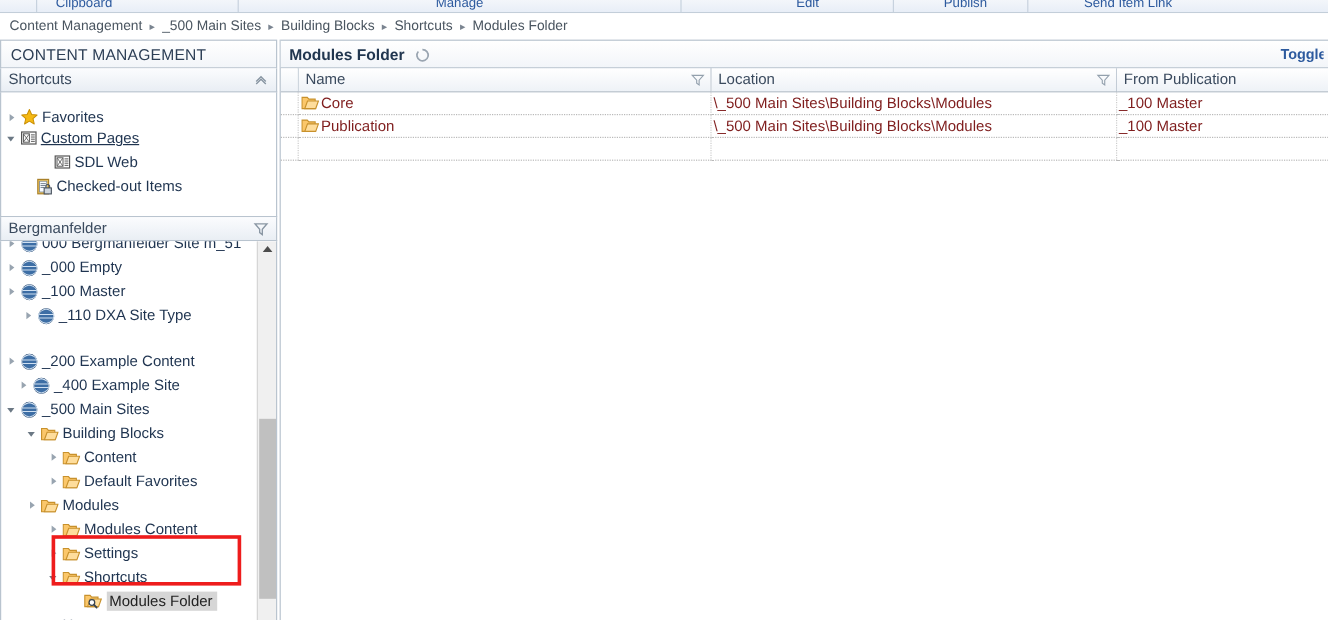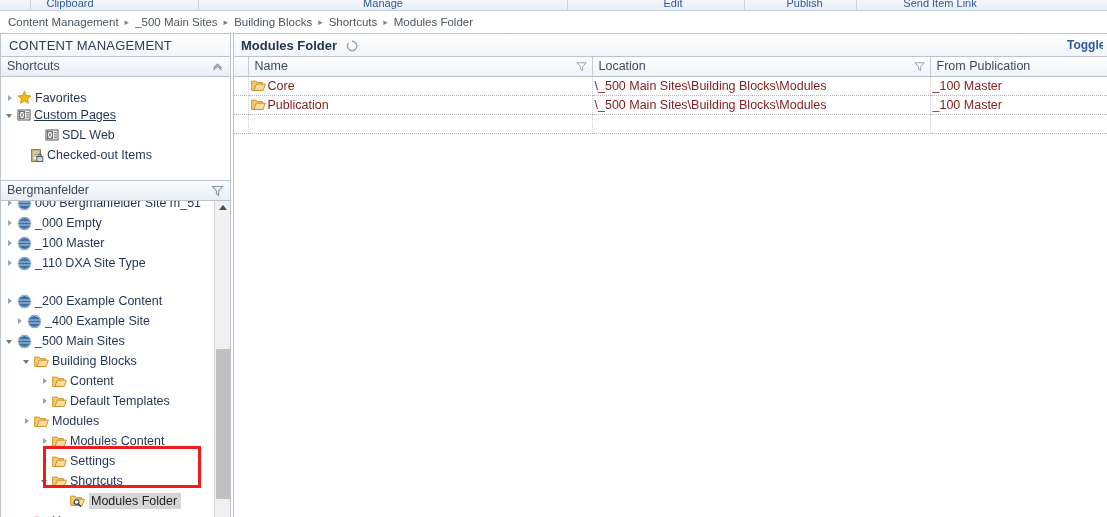--- a/index.html
+++ b/index.html
@@ -363,21 +363,21 @@
             <span class="twisty tw-collapsed"></span>
             <span class="ico">
               <svg width="15" height="15" viewBox="0 0 16 16">
                 <circle cx="8" cy="8" r="6.6" fill="#3d6ea5" stroke="#23446b" stroke-width="1"></circle>
                 <path d="M8 1.6 a9 6.6 0 0 0 0 12.8 a9 6.6 0 0 0 0 -12.8" fill="none" stroke="#cfe0f2" stroke-width="1"></path>
                 <path d="M1.8 6.4 H14.2 M1.8 9.6 H14.2" stroke="#cfe0f2" stroke-width=".9"></path>
               </svg>
             </span>
             <span class="lbl">_100 Master</span>
           </div>
-          <div class="tree-row" style="padding-left: 3px; align-items: center;">
+          <div class="tree-row" style="padding-left: 17px; align-items: center;">
             <span class="twisty tw-collapsed"></span>
             <span class="ico">
               <svg width="15" height="15" viewBox="0 0 16 16">
                 <circle cx="8" cy="8" r="6.6" fill="#3d6ea5" stroke="#23446b" stroke-width="1"></circle>
                 <path d="M8 1.6 a9 6.6 0 0 0 0 12.8 a9 6.6 0 0 0 0 -12.8" fill="none" stroke="#cfe0f2" stroke-width="1"></path>
                 <path d="M1.8 6.4 H14.2 M1.8 9.6 H14.2" stroke="#cfe0f2" stroke-width=".9"></path>
               </svg>
             </span>
             <span class="lbl">_110 DXA Site Type</span>
           </div>
@@ -435,21 +435,21 @@
             <span class="lbl">Content</span>
           </div>
           <div class="tree-row" style="padding-left: 38px;">
             <span class="twisty tw-collapsed"></span>
             <span class="ico">
               <svg width="15" height="13" viewBox="0 0 16 13">
                 <path d="M0.7 11.8 V1.8 H5.4 L6.8 3.4 H12.4 V11.8 Z" fill="#fbc76a" stroke="#c8912c" stroke-width="1"></path>
                 <path d="M3.2 11.8 L5.6 5.1 H15.3 L12.9 11.8 Z" fill="#fedd9c" stroke="#c8912c" stroke-width="1"></path>
               </svg>
             </span>
-            <span class="lbl">Default Templates</span>
+            <span class="lbl">Default Favorites</span>
           </div>
           <div class="tree-row" style="padding-left: 20px;">
             <span class="twisty tw-collapsed"></span>
             <span class="ico">
               <svg width="15" height="13" viewBox="0 0 16 13">
                 <path d="M0.7 11.8 V1.8 H5.4 L6.8 3.4 H12.4 V11.8 Z" fill="#fbc76a" stroke="#c8912c" stroke-width="1"></path>
                 <path d="M3.2 11.8 L5.6 5.1 H15.3 L12.9 11.8 Z" fill="#fedd9c" stroke="#c8912c" stroke-width="1"></path>
               </svg>
             </span>
             <span class="lbl">Modules</span>

